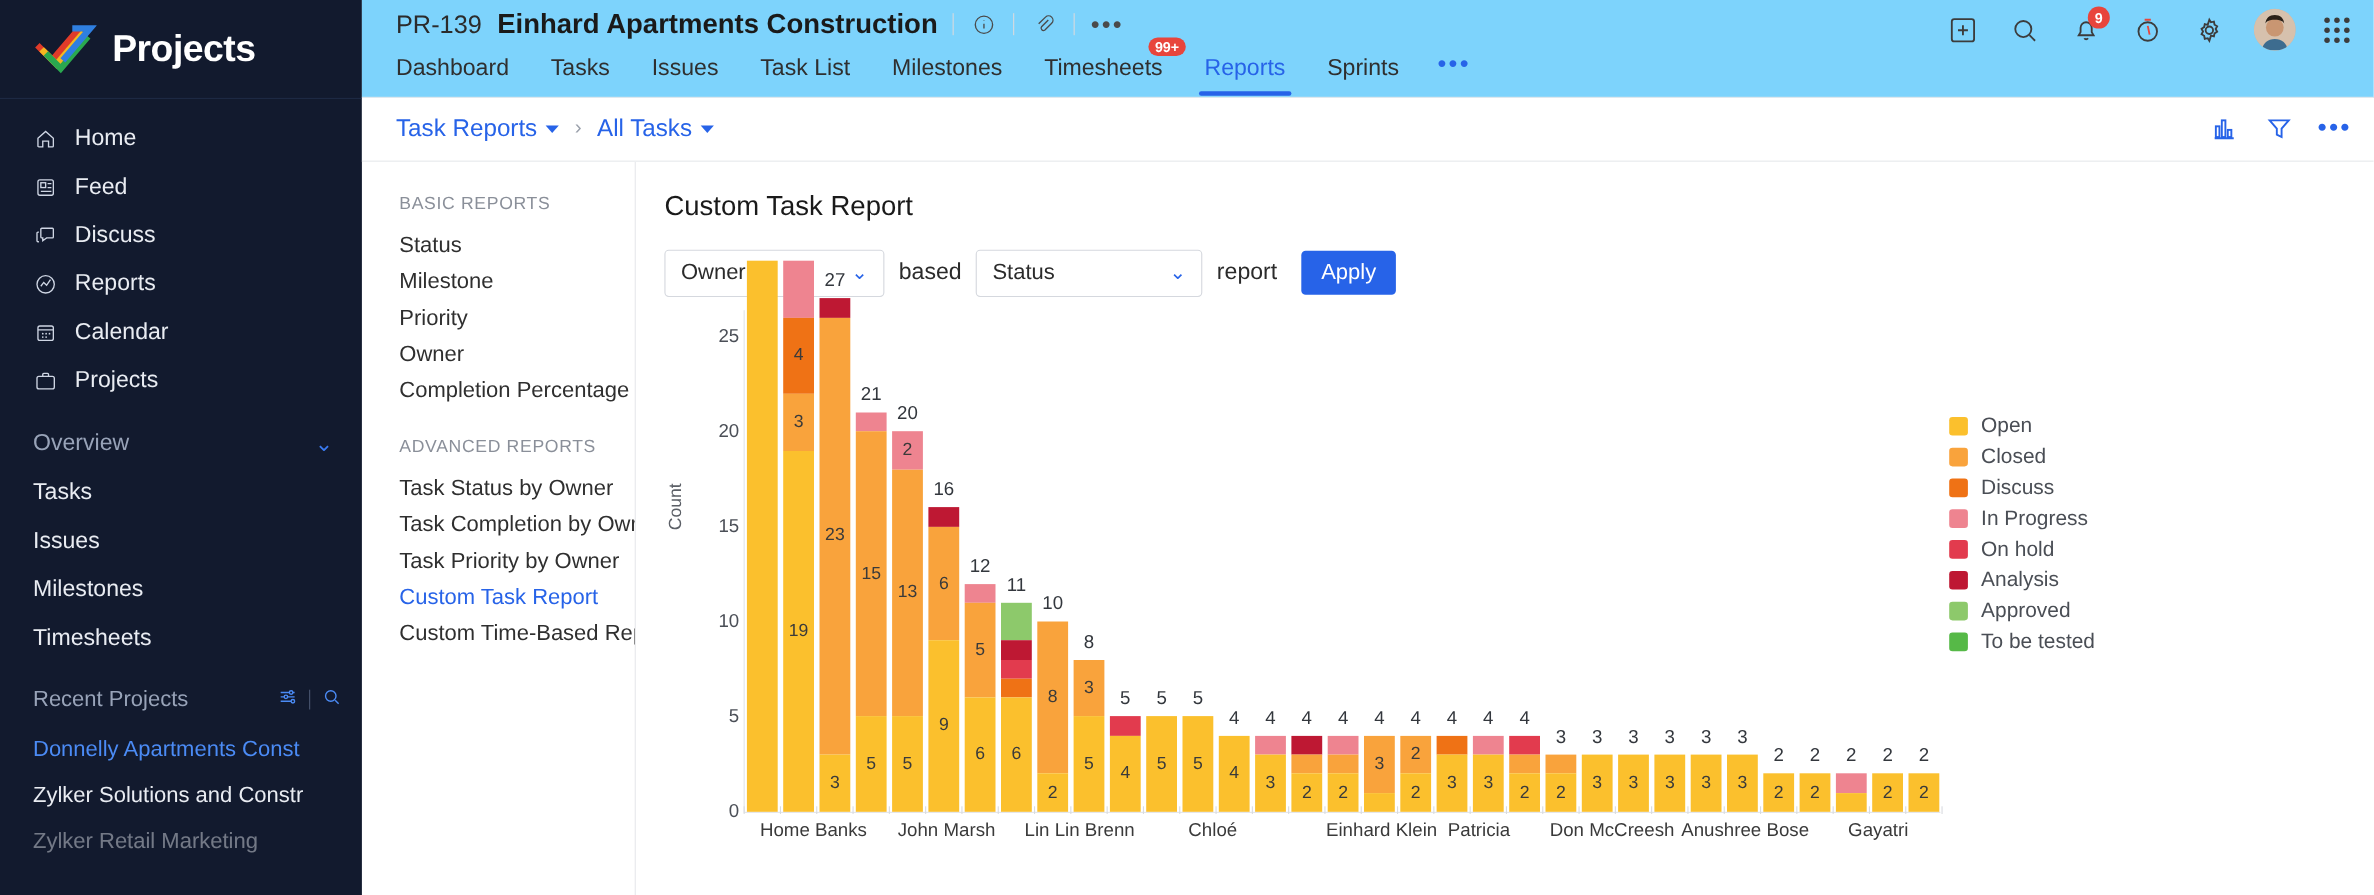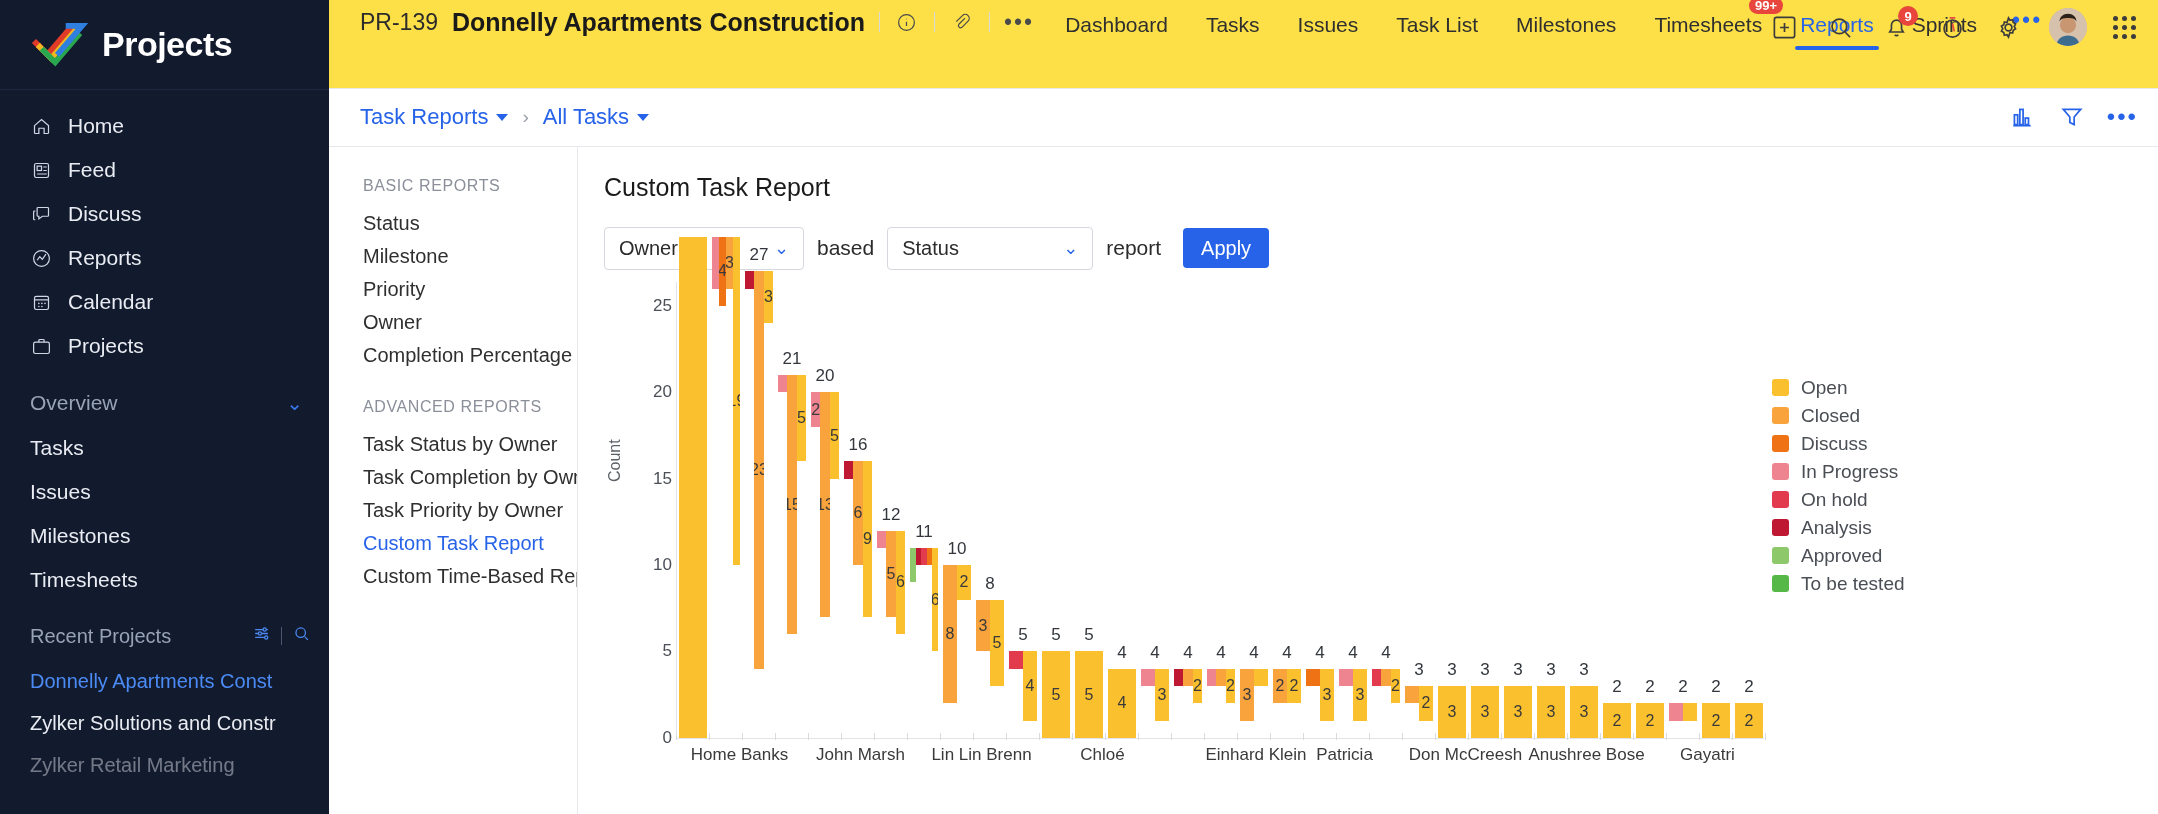--- a/index.html
+++ b/index.html
@@ -61,22 +61,22 @@
     cursor: pointer;
   }
   .recent-item.active { color: #4b8bf5; }
   .recent-item.faded { opacity: .45; }
 
   
   .main { flex: 1 1 auto; display: flex; flex-direction: column; min-width: 0; }
 
   .topbar {
     height: 89px; border-bottom: 1px solid #e6e8ec;
-    display: flex; flex-direction: row; justify-content: flex-start;
-    position: relative; background: #fde047;
+    display: flex; flex-direction: column; justify-content: flex-start;
+    position: relative; background: #7dd3fc;
   }
   .title-row {
     display: flex; align-items: center; gap: 14px;
     padding: 7px 0 0 31px; height: 37px;
   }
   .proj-id { font-size: 23px; color: #2b2b2b; }
   .proj-title { font-size: 25px; font-weight: bold; color: #1a1a1a; }
   .title-ico { width: 26px; height: 26px; display:flex; align-items:center; justify-content:center; cursor:pointer; }
   .title-ico svg { width: 21px; height: 21px; stroke:#4a4a4a; fill:none; stroke-width:1.4; }
   .vsep { width:1px; height:20px; background:#d8dade; }
@@ -179,21 +179,21 @@
     width: 36px;
   }
   .yticks { position:absolute; left: 16px; top:0; width: 52px; height: 100%; }
   .axis-line { position:absolute; left: 72px; top: 0; width:1px; height: 456px; background:#e2e4e8; }
   .xaxis-line { position:absolute; left: 72px; top: 456px; width: 1088px; height:1px; background:#e2e4e8; }
 
   .bars {
     position:absolute; left: 75px; bottom: 77px; height: 456px;
     display:flex; align-items:flex-end; gap: 5px;
   }
-  .bar { width: 28px; display:flex; flex-direction:row; justify-content:flex-end; position:relative; }
+  .bar { width: 28px; display:flex; flex-direction:column; justify-content:flex-end; position:relative; }
   .bar .total {
     position:absolute; top: -26px; left:50%; transform:translateX(-50%);
     font-size:17px; color:#33373d; white-space:nowrap;
   }
   .seg { width:100%; display:flex; align-items:center; justify-content:center;
          font-size:16px; color:#3a3a3a; overflow:hidden; }
 
   .xlabels {
     position:absolute; left: 75px; bottom: 44px; height: 26px; width: 1085px;
   }
@@ -332,21 +332,21 @@
     <div class="recent-item faded">
         <span>Zylker Retail Marketing</span>
       </div>
   </aside>
 
   <section class="main">
 
     <div class="topbar">
       <div class="title-row">
         <span class="proj-id">PR-139</span>
-        <span class="proj-title">Donnelly Apartments Construction</span>
+        <span class="proj-title">Einhard Apartments Construction</span>
         <span class="vsep"></span>
         <span class="title-ico">
             <svg viewBox="0 0 24 24">
               <circle cx="12" cy="12" r="9"></circle>
               <path d="M12 11v5M12 7.6v.6"></path>
             </svg>
           </span>
         <span class="vsep"></span>
         <span class="title-ico">
             <svg viewBox="0 0 24 24">

